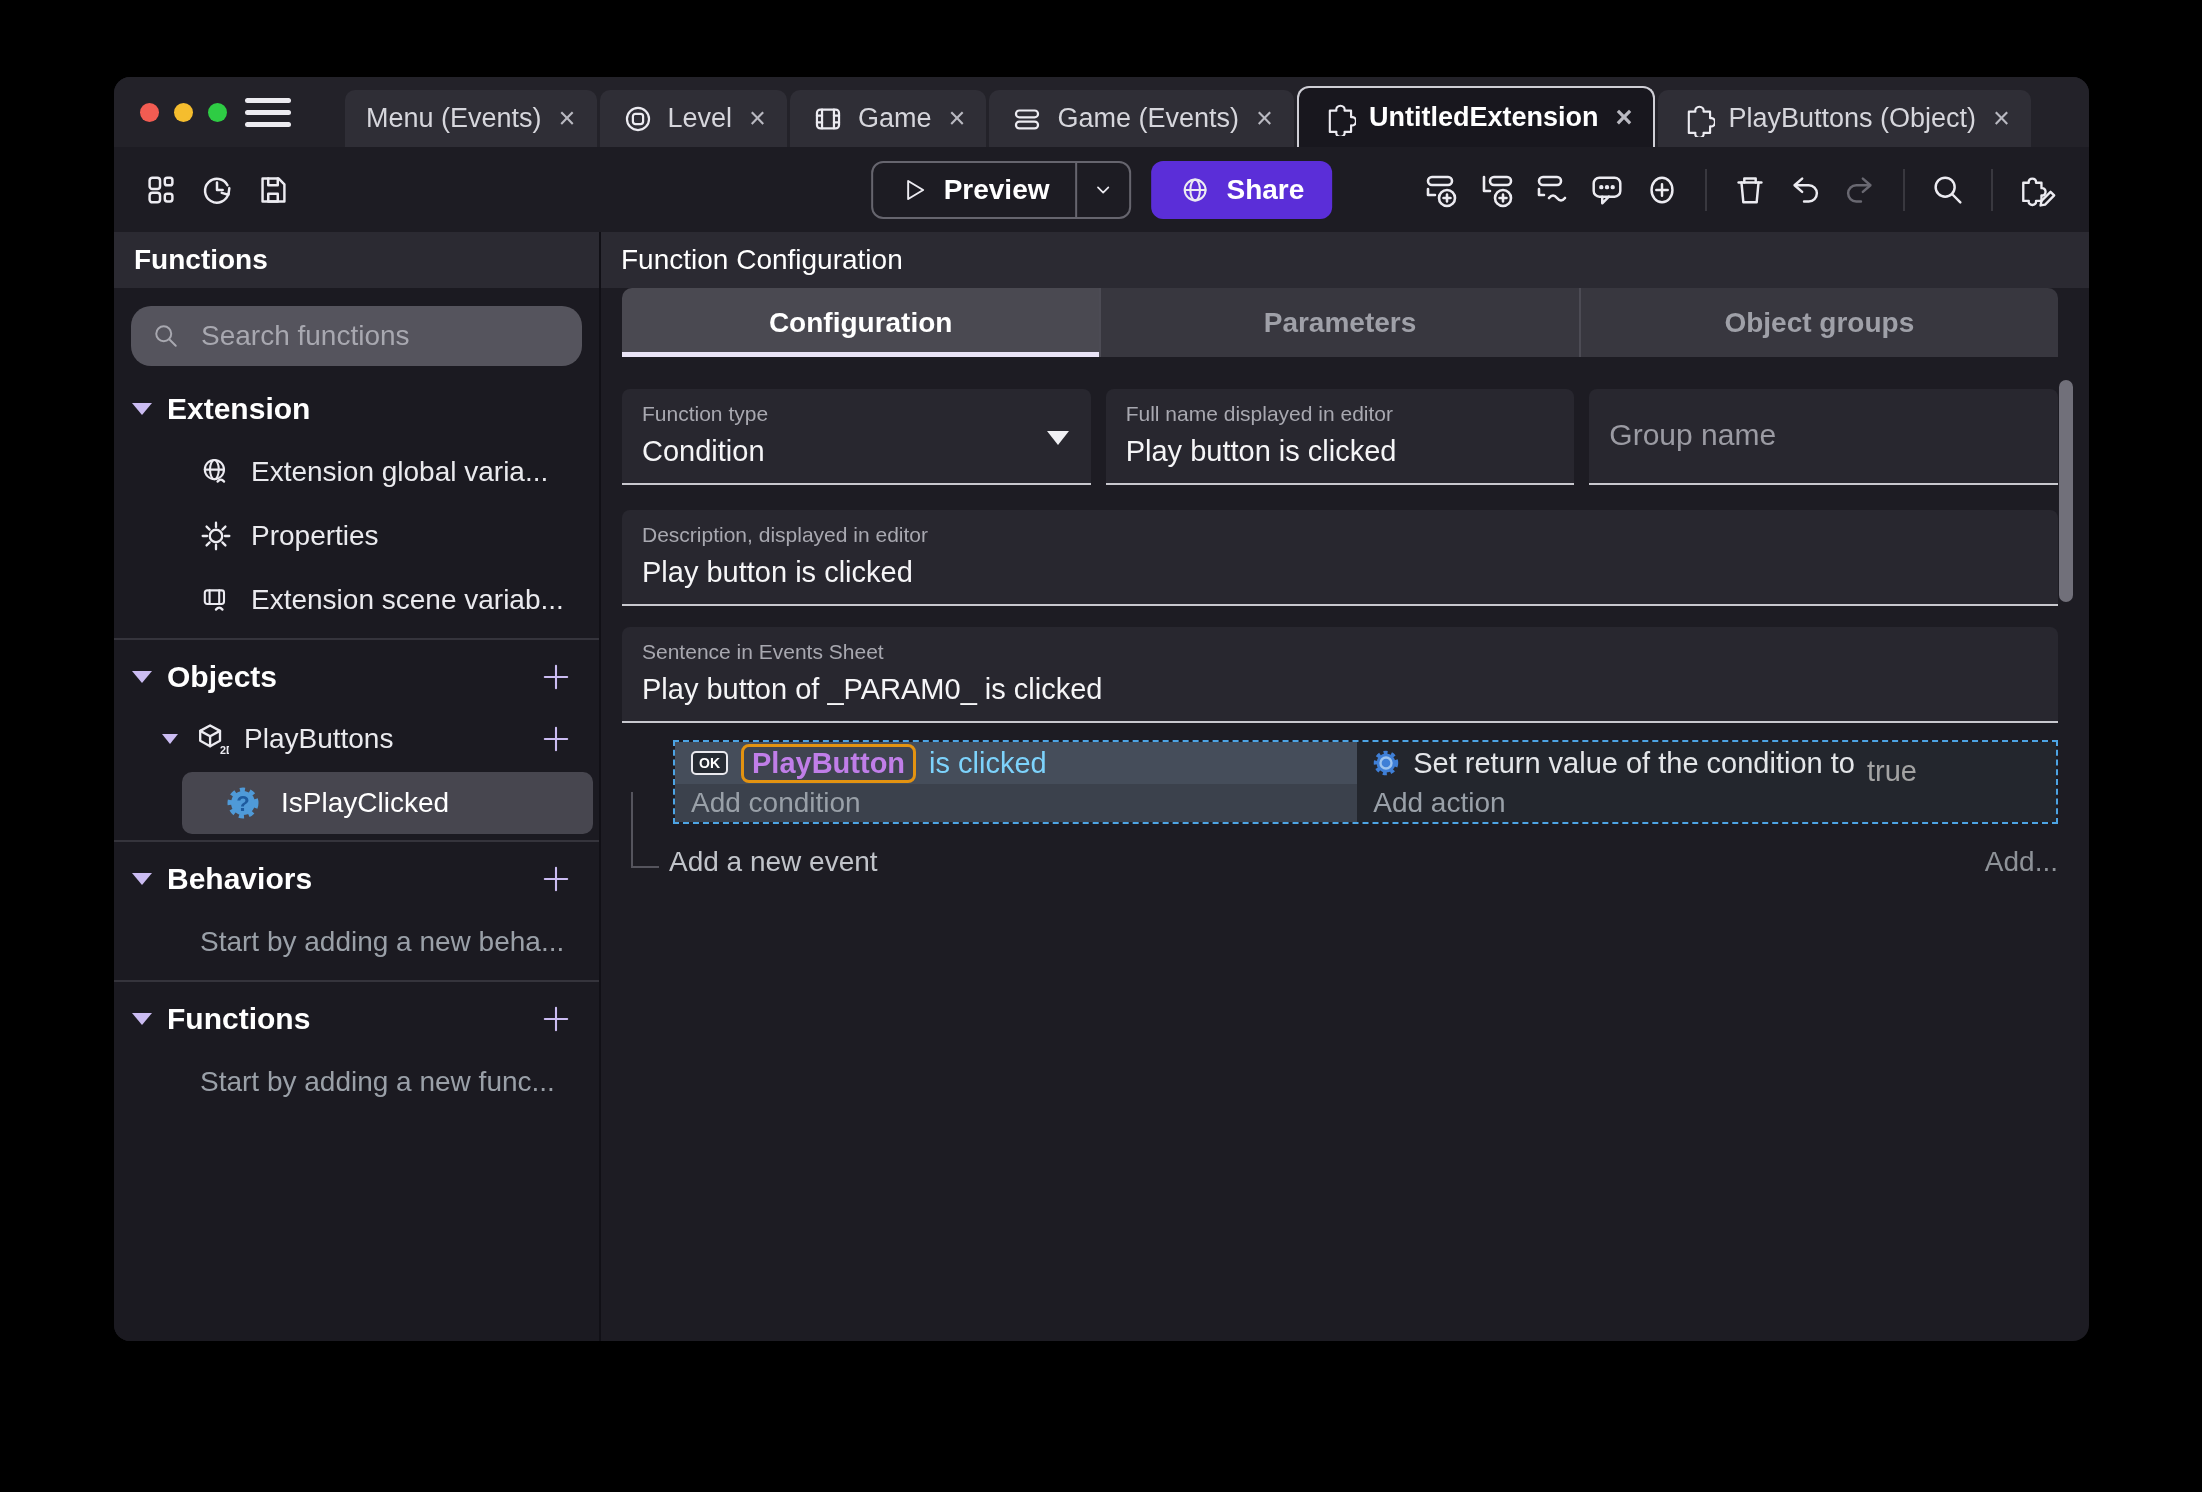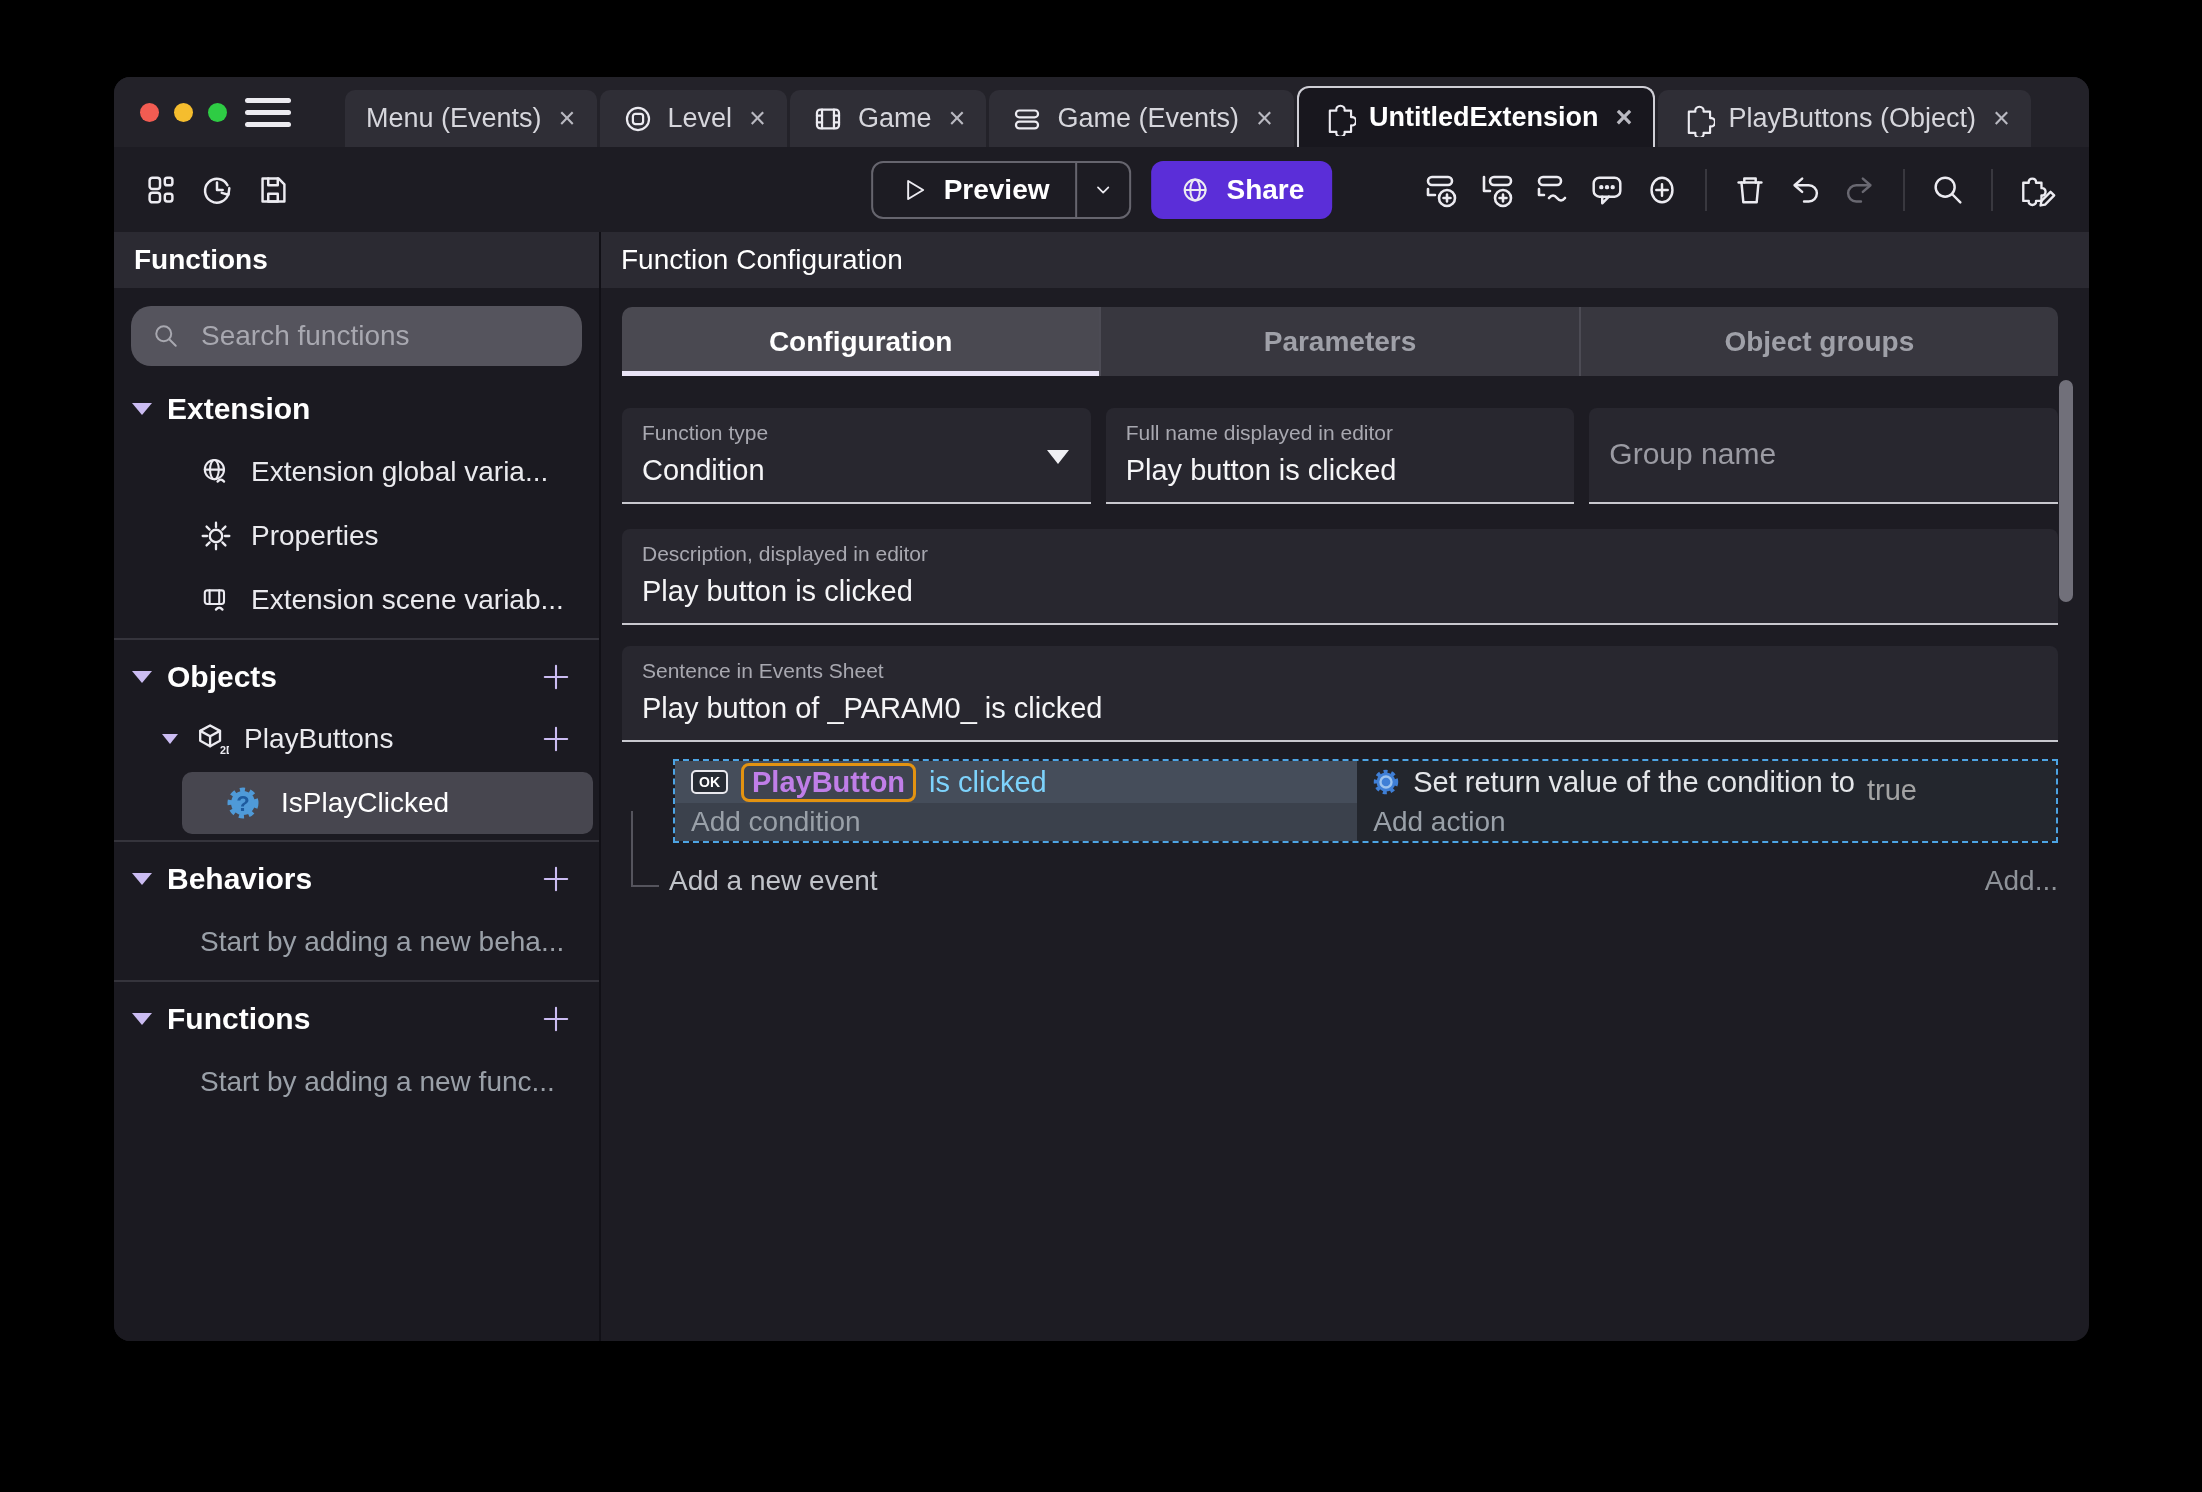--- a/index.html
+++ b/index.html
@@ -70,21 +70,21 @@
   .obj-child { height:62px; display:flex; align-items:center; gap:15px; padding:0 26px 0 48px;
                color:#eaeaee; font-size:28px; }
   .selected-func { margin:2px 6px 4px 68px; height:62px; background:#47464f; border-radius:10px;
                    display:flex; align-items:center; gap:19px; padding-left:42px;
                    color:#fff; font-size:28px; }
   .sdivider { height:2px; background:#35343c; margin:6px 0; }
 
   .main { flex:1; display:flex; flex-direction:column; position:relative; min-width:0; }
   .main-body { padding:0 31px 0 21px; }
 
-  .mtabs { display:flex; margin-top:19px; height:69px; border-radius:10px 10px 0 0; overflow:hidden; }
+  .mtabs { display:flex; height:69px; border-radius:10px 10px 0 0; overflow:hidden; }
   .mtab { flex:1; display:flex; align-items:center; justify-content:center; background:#38373f;
           color:#9fa0a8; font-size:28px; font-weight:bold; position:relative; }
   .mtab + .mtab { border-left:2px solid #4c4b54; }
   .mtab.active { background:#4a4951; color:#fff; }
   .mtab.active::after { content:""; position:absolute; left:0; right:0; bottom:0; height:5px; background:#e9e4f6; }
 
   .fields-row { display:flex; gap:15px; margin-top:32px; }
   .field { background:#28272f; border-radius:8px 8px 0 0; border-bottom:2px solid #c8c8ce;
            padding:13px 20px 15px; }
   .flabel { font-size:21px; color:#a8a8b0; }

